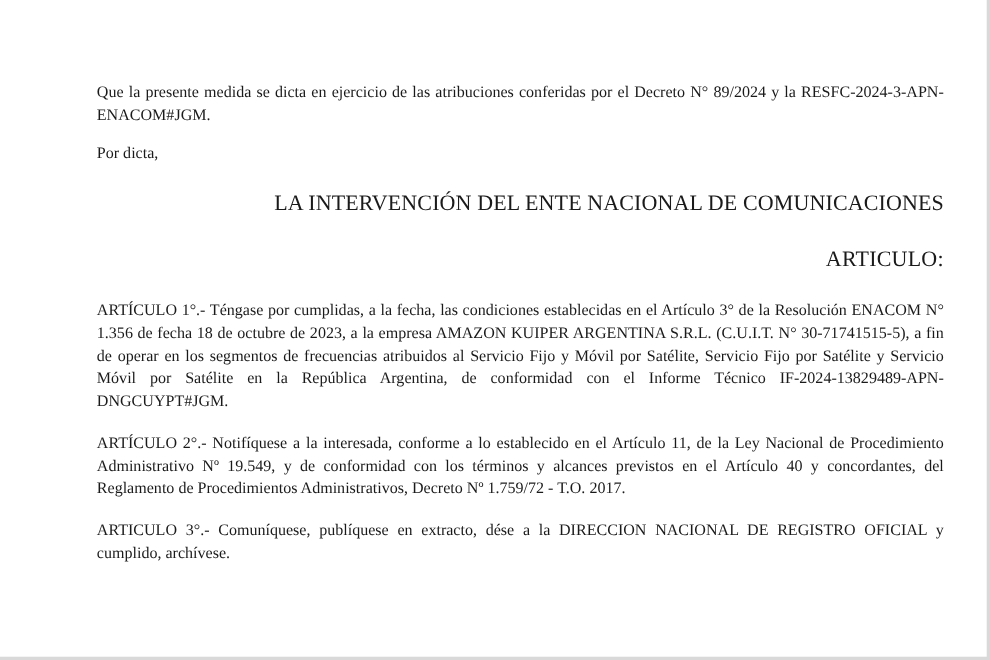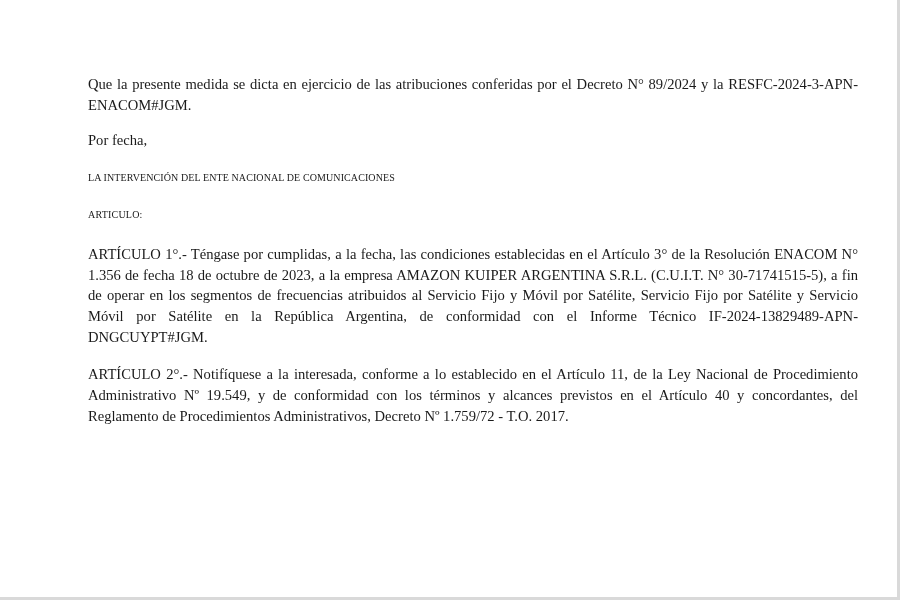--- a/index.html
+++ b/index.html
@@ -46,22 +46,22 @@
     margin-top: 48px;
   }
   p.body-par {
     margin: 0 0 17px 0;
     font-size: 14.6px;
     line-height: 1.42;
     text-align: justify;
     text-justify: inter-word;
   }
   .center {
-    text-align: left;
-    font-size: 10px;
+    text-align: right;
+    font-size: 20px;
     line-height: 1.42;
     margin: 0;
   }
   .heading-org {
     margin: 0 0 22px 0;
     letter-spacing: 0.1px;
   }
   .heading-resuelve {
     margin: 0 0 22px 0;
     letter-spacing: 0.2px;
@@ -70,28 +70,29 @@
 </style>
 </head>
 <body>
 
 <div class="page">
 
   <div class="content">
 
     <p class="body-par">Que la presente medida se dicta en ejercicio de las atribuciones conferidas por el Decreto N° 89/2024 y la RESFC-2024-3-APN-ENACOM#JGM.</p>
 
-    <p class="por-ello">Por fecha,</p>
+    <p class="por-ello">Por dicta,</p>
 
     <p class="center heading-org">LA INTERVENCIÓN DEL ENTE NACIONAL DE COMUNICACIONES</p>
 
     <p class="center heading-resuelve">ARTICULO:</p>
 
     <p class="body-par">ARTÍCULO 1°.- Téngase por cumplidas, a la fecha, las condiciones establecidas en el Artículo 3° de la Resolución ENACOM N° 1.356 de fecha 18 de octubre de 2023, a la empresa AMAZON KUIPER ARGENTINA S.R.L. (C.U.I.T. N° 30-71741515-5), a fin de operar en los segmentos de frecuencias atribuidos al Servicio Fijo y Móvil por Satélite, Servicio Fijo por Satélite y Servicio Móvil por Satélite en la República Argentina, de conformidad con el Informe Técnico IF-2024-13829489-APN-DNGCUYPT#JGM.</p>
 
     <p class="body-par">ARTÍCULO 2°.- Notifíquese a la interesada, conforme a lo establecido en el Artículo 11, de la Ley Nacional de Procedimiento Administrativo Nº 19.549, y de conformidad con los términos y alcances previstos en el Artículo 40 y concordantes, del Reglamento de Procedimientos Administrativos, Decreto Nº 1.759/72 - T.O. 2017.</p>
 
+    <p class="body-par">ARTICULO 3°.- Comuníquese, publíquese en extracto, dése a la DIRECCION NACIONAL DE REGISTRO OFICIAL y cumplido, archívese.</p>
 
   </div>
 
   <div class="edge-right"></div>
   <div class="edge-bottom"></div>
 </div>
 
 </body></html>

